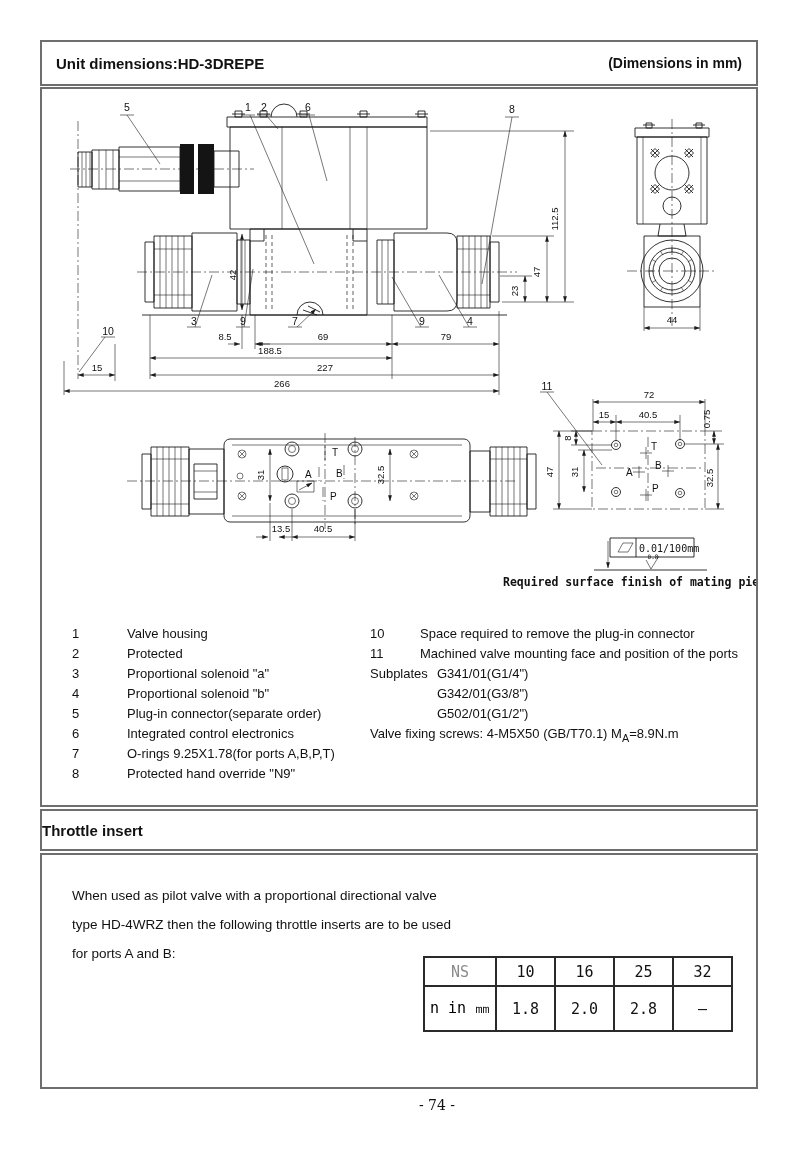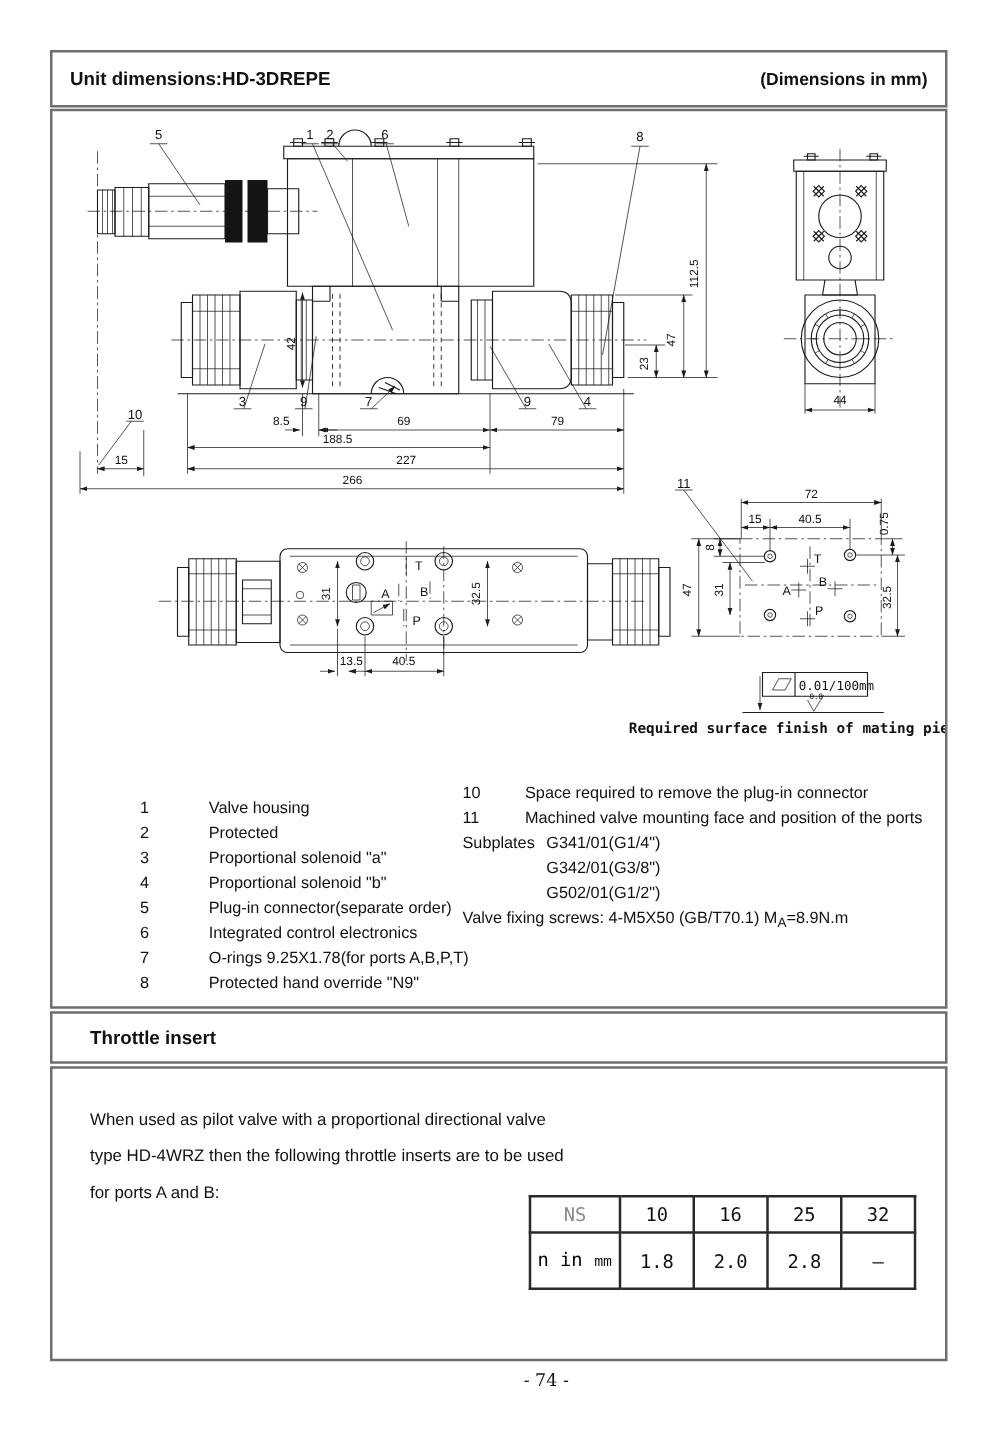--- a/index.html
+++ b/index.html
@@ -3,37 +3,37 @@
 <meta charset="utf-8">
 <style>
   html,body{margin:0;padding:0;background:#fff;}
   .page{position:relative;width:800px;height:1149px;background:#fff;overflow:hidden;
         font-family:"Liberation Sans",sans-serif;color:#111;}
   .box{position:absolute;left:40px;width:718px;border:2px solid #6e6e6e;box-sizing:border-box;background:#fff;}
   .hdr{top:40px;height:46px;display:flex;align-items:center;justify-content:space-between;padding:0 14px;}
   .hdr .t{font-size:15px;font-weight:bold;}
   .hdr .n{font-size:14px;font-weight:bold;}
   .main{top:87px;height:720px;}
-  .sechdr{top:809px;height:42px;display:flex;align-items:center;padding:0 30px;font-size:15px;font-weight:bold;}
+  .sechdr{top:809px;height:42px;display:flex;align-items:center;padding:0 0;font-size:15px;font-weight:bold;}
   .thr{top:853px;height:236px;}
   .pageno{position:absolute;left:0;top:1097px;width:800px;text-align:center;
           font-family:"DejaVu Serif",serif;font-size:14px;padding-left:37px;}
   svg.draw{position:absolute;left:0;top:0;}
   svg.draw *{vector-effect:non-scaling-stroke;}
   .ln{fill:none;stroke:#1c1c1c;stroke-width:0.9;}
   .tn{fill:none;stroke:#1c1c1c;stroke-width:0.6;}
   .cl{fill:none;stroke:#1c1c1c;stroke-width:0.6;stroke-dasharray:10 3 2 3;}
   .hd{fill:none;stroke:#1c1c1c;stroke-width:0.7;stroke-dasharray:4 3;}
   .blk{fill:#141414;stroke:none;}
   .dt{font-family:"Liberation Sans",sans-serif;font-size:9.5px;fill:#111;}
   .ct{font-family:"Liberation Sans",sans-serif;font-size:10.5px;fill:#111;}
   .pt{font-family:"Liberation Sans",sans-serif;font-size:10px;fill:#111;}
   .mono{font-family:"DejaVu Sans Mono",monospace;}
   .parts{position:absolute;left:0;top:535px;width:714px;font-size:13px;}
-  .pcol-l{position:absolute;left:30px;top:12px;width:300px;margin-left:40px;}
+  .pcol-l{position:absolute;left:30px;top:0;width:300px;}
   .pcol-r{position:absolute;left:328px;top:0;width:386px;}
   .prow{height:20px;line-height:20px;white-space:nowrap;}
   .pnum{display:inline-block;width:55px;}
   .pcol-r .pnum{width:50px;}
   .slbl{display:inline-block;width:67px;}
   .sind{padding-left:67px;}
   .para{position:absolute;left:30px;top:26px;width:410px;font-size:13.5px;line-height:29px;}
   .ttable{position:absolute;left:381px;top:101px;border-collapse:collapse;
           font-family:"DejaVu Sans Mono",monospace;font-size:15px;}
   .ttable td{border:2px solid #2a2a2a;text-align:center;padding:0;}

